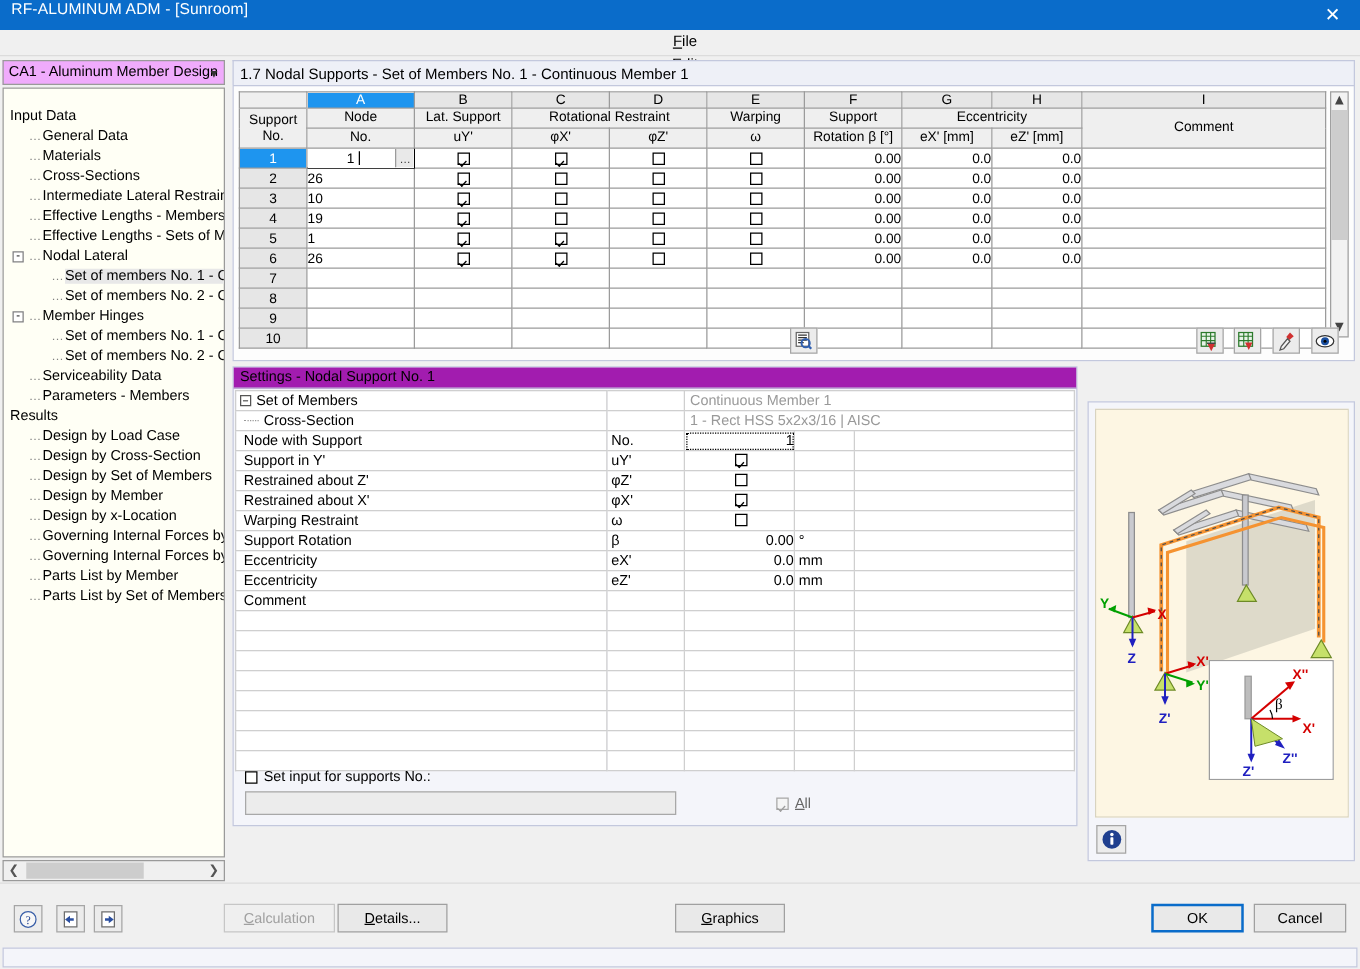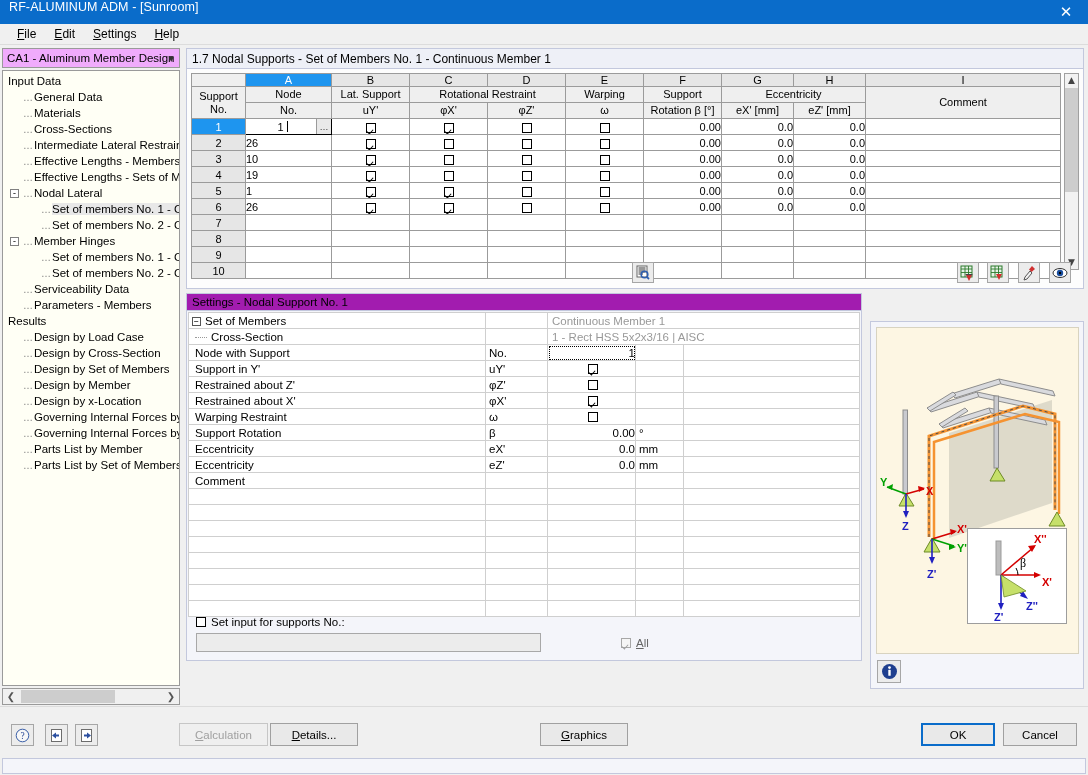--- a/index.html
+++ b/index.html
@@ -27,41 +27,42 @@
     display: flex; align-items: center; justify-content: center;
     font-size: 15px; font-family: "DejaVu Sans", sans-serif; line-height: 1;
   }
 
   
   .menubar {
     position: absolute; left: 0; top: 24px; width: 1088px; height: 21px;
     background: #f0f0f0;
     display: flex; align-items: center; padding-left: 8px;
     border-bottom: 1px solid #dcdcdc;
+    flex-direction: column;
   }
   .menubar .mi { padding: 2px 9px; font-size: 12px; color: #000; }
   .menubar .mi u { text-decoration: underline; }
 
   
   .leftpanel {
     position: absolute; left: 2px; top: 48px; width: 181px; height: 660px;
   }
   .combo {
     position: relative; width: 178px; height: 20px;
     border: 1px solid #9a9a9a; background: #f0abfc;
     display: flex; align-items: center; padding-left: 4px; font-size: 11.5px;
   }
   .combo .caret {
     position: absolute; right: 5px; top: 3px; font-size: 11px; color: #333;
     font-family: "DejaVu Sans", sans-serif;
   }
   .tree {
     position: absolute; left: 0; top: 22px; width: 178px; height: 616px;
     background: #fffff5; border: 1px solid #9a9a9a;
-    overflow: hidden; padding-top: 2px;
+    overflow: hidden; padding-top: 14px;
   }
   .tnode { height: 16px; display: flex; align-items: center; white-space: nowrap;
            font-size: 11.5px; color: #000; padding-left: 4px; }
   .tnode.l0 { padding-left: 5px; }
   .tnode.l1 { padding-left: 20px; }
   .tnode.l2 { padding-left: 38px; }
   .tnode .dash { color: #808080; margin-right: 2px; font-size: 10px; letter-spacing:-1px;}
   .tnode.sel .lbl { background: #e8e8e8; }
   .expander {
     display: inline-block; width: 9px; height: 9px; line-height: 7px; text-align: center;

